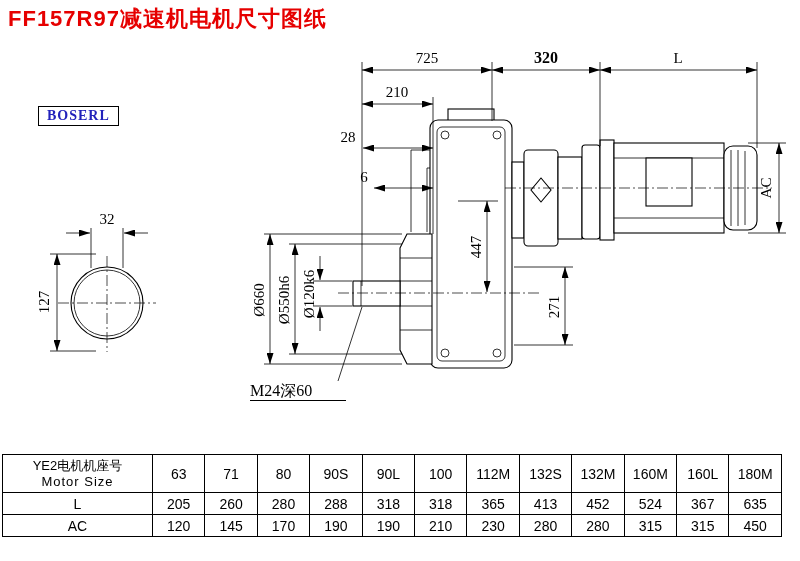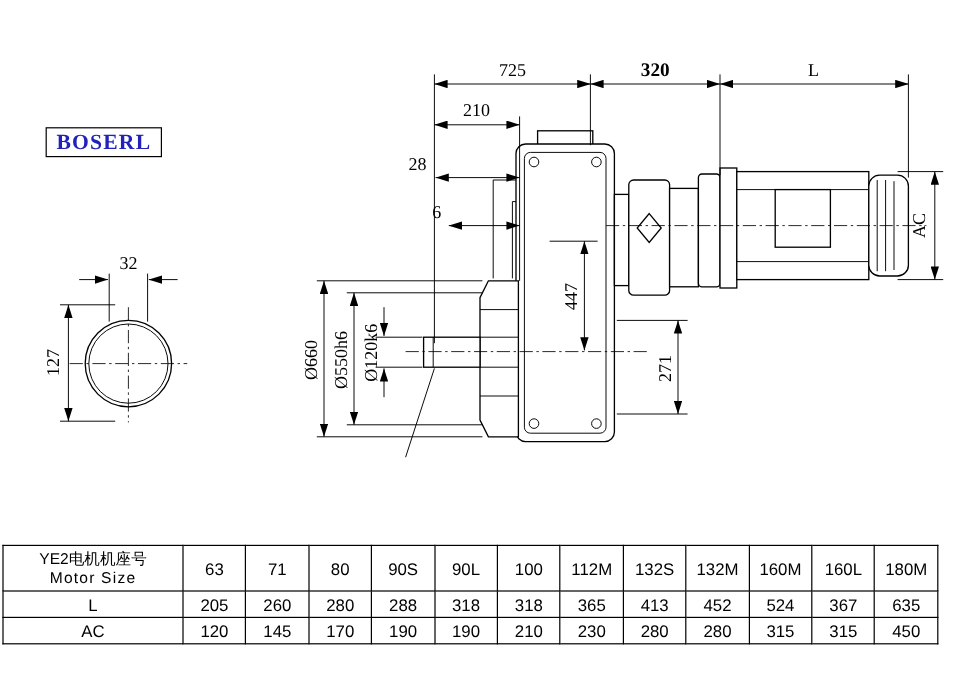--- a/index.html
+++ b/index.html
@@ -1,21 +1,21 @@
 <!DOCTYPE html>
 <html><head>
 <meta charset="utf-8">
 <style>
   html,body{margin:0;padding:0;background:#fff}
   .page{position:relative;width:800px;height:561px;background:#fff;overflow:hidden;
         font-family:"Liberation Sans",sans-serif;color:#000}
   .title{position:absolute;left:8px;top:4px;font-size:22px;font-weight:bold;
          color:#e60000;letter-spacing:1px;white-space:nowrap}
   .logo{position:absolute;left:38px;top:106px;border:1px solid #000;padding:1px 8px;
-        font-family:"Liberation Serif",serif;font-weight:bold;font-size:18px;
+        font-family:"Liberation Serif",serif;font-weight:bold;font-size:14px;
         color:#2222bb;letter-spacing:1px;background:#fff}
   svg.draw{position:absolute;left:0;top:0}
   .fw{stroke:#000;stroke-width:1.1;fill:#fff}
   .thin{stroke:#000;stroke-width:.8;fill:none}
   .cl{stroke:#000;stroke-width:.7;fill:none;stroke-dasharray:11 3 2 3}
   .dl{stroke:#000;stroke-width:.8;fill:none}
   text.dim{font-family:"Liberation Serif",serif;font-size:15px;fill:#000}
   text.dim.b{font-weight:bold;font-size:16px}
   .notes{position:absolute;left:250px;top:381px;width:96px;
          font-family:"Liberation Serif",serif;font-size:16px;line-height:19px}
@@ -26,20 +26,21 @@
            font-size:14px;padding:0;height:21px;font-family:"Liberation Sans",sans-serif}
   .dims tr.hdr td{height:37px}
   .dims .h1,.dims .h2{font-size:13px;line-height:16px}
   .dims .h2{letter-spacing:1px}
 </style>
 </head>
 <body>
 
 <div class="page">
 
+  <div class="title">FF157R97减速机电机尺寸图纸</div>
   <div class="logo">BOSERL</div>
 
   <svg class="draw" width="800" height="561" viewBox="0 0 800 561">
     <defs>
       <marker id="arr" markerWidth="11" markerHeight="7" refX="11" refY="3.5" orient="auto-start-reverse" markerUnits="userSpaceOnUse">
         <path d="M0,0 L11,3.5 L0,7 Z" fill="#000"></path>
       </marker>
       <pattern id="hatchC" width="10" height="10" patternUnits="userSpaceOnUse" patternTransform="rotate(-45)">
         <line x1="0" y1="0" x2="0" y2="10" stroke="#000" stroke-width="1"></line>
       </pattern>
@@ -150,20 +151,21 @@
     <text class="dim" transform="translate(481,247) rotate(-90)" text-anchor="middle">447</text>
     <text class="dim" transform="translate(559,307) rotate(-90)" text-anchor="middle">271</text>
     <text class="dim" transform="translate(264,300) rotate(-90)" text-anchor="middle">Ø660</text>
     <text class="dim" transform="translate(289,300) rotate(-90)" text-anchor="middle">Ø550h6</text>
     <text class="dim" transform="translate(314,294) rotate(-90)" text-anchor="middle">Ø120k6</text>
     <text class="dim" x="107" y="224" text-anchor="middle">32</text>
     <text class="dim" transform="translate(49,302) rotate(-90)" text-anchor="middle">127</text>
   </svg>
 
   <div class="notes">
+    <div class="ul">M24深60</div>
   </div>
 
   <table class="dims">
     <colgroup>
       <col style="width:150px">
       <col>
         <col>
         <col>
         <col>
         <col>

